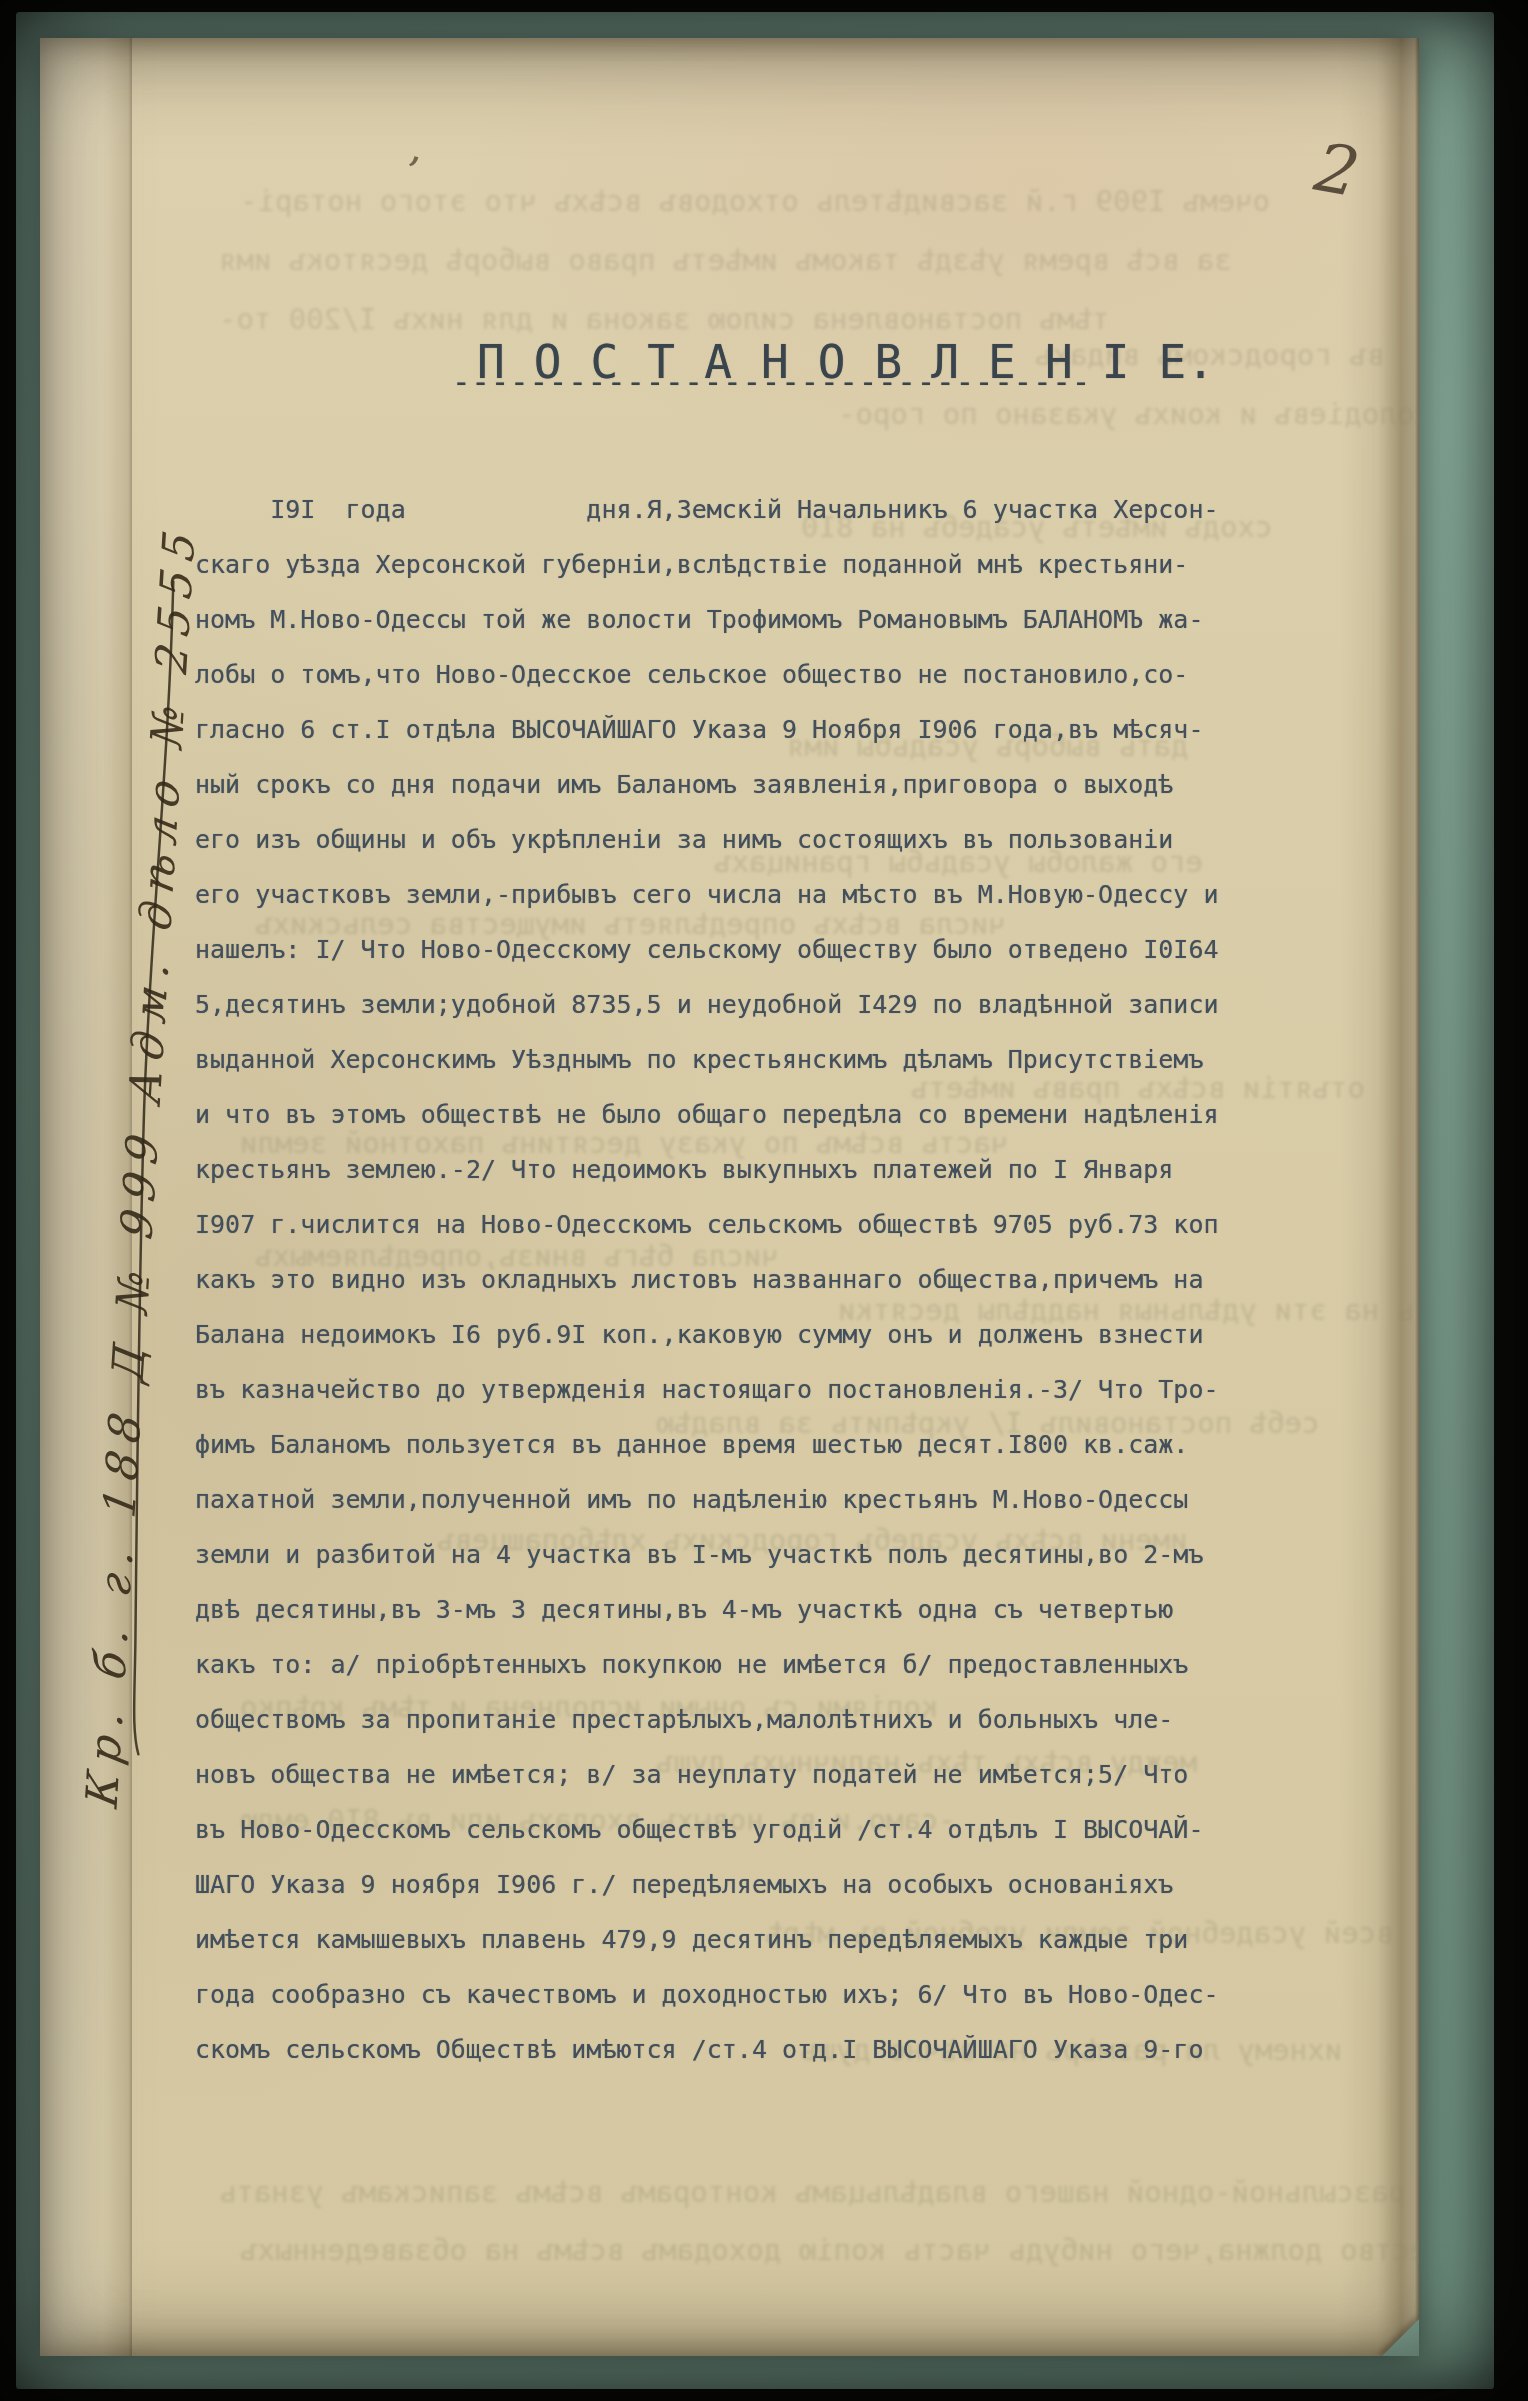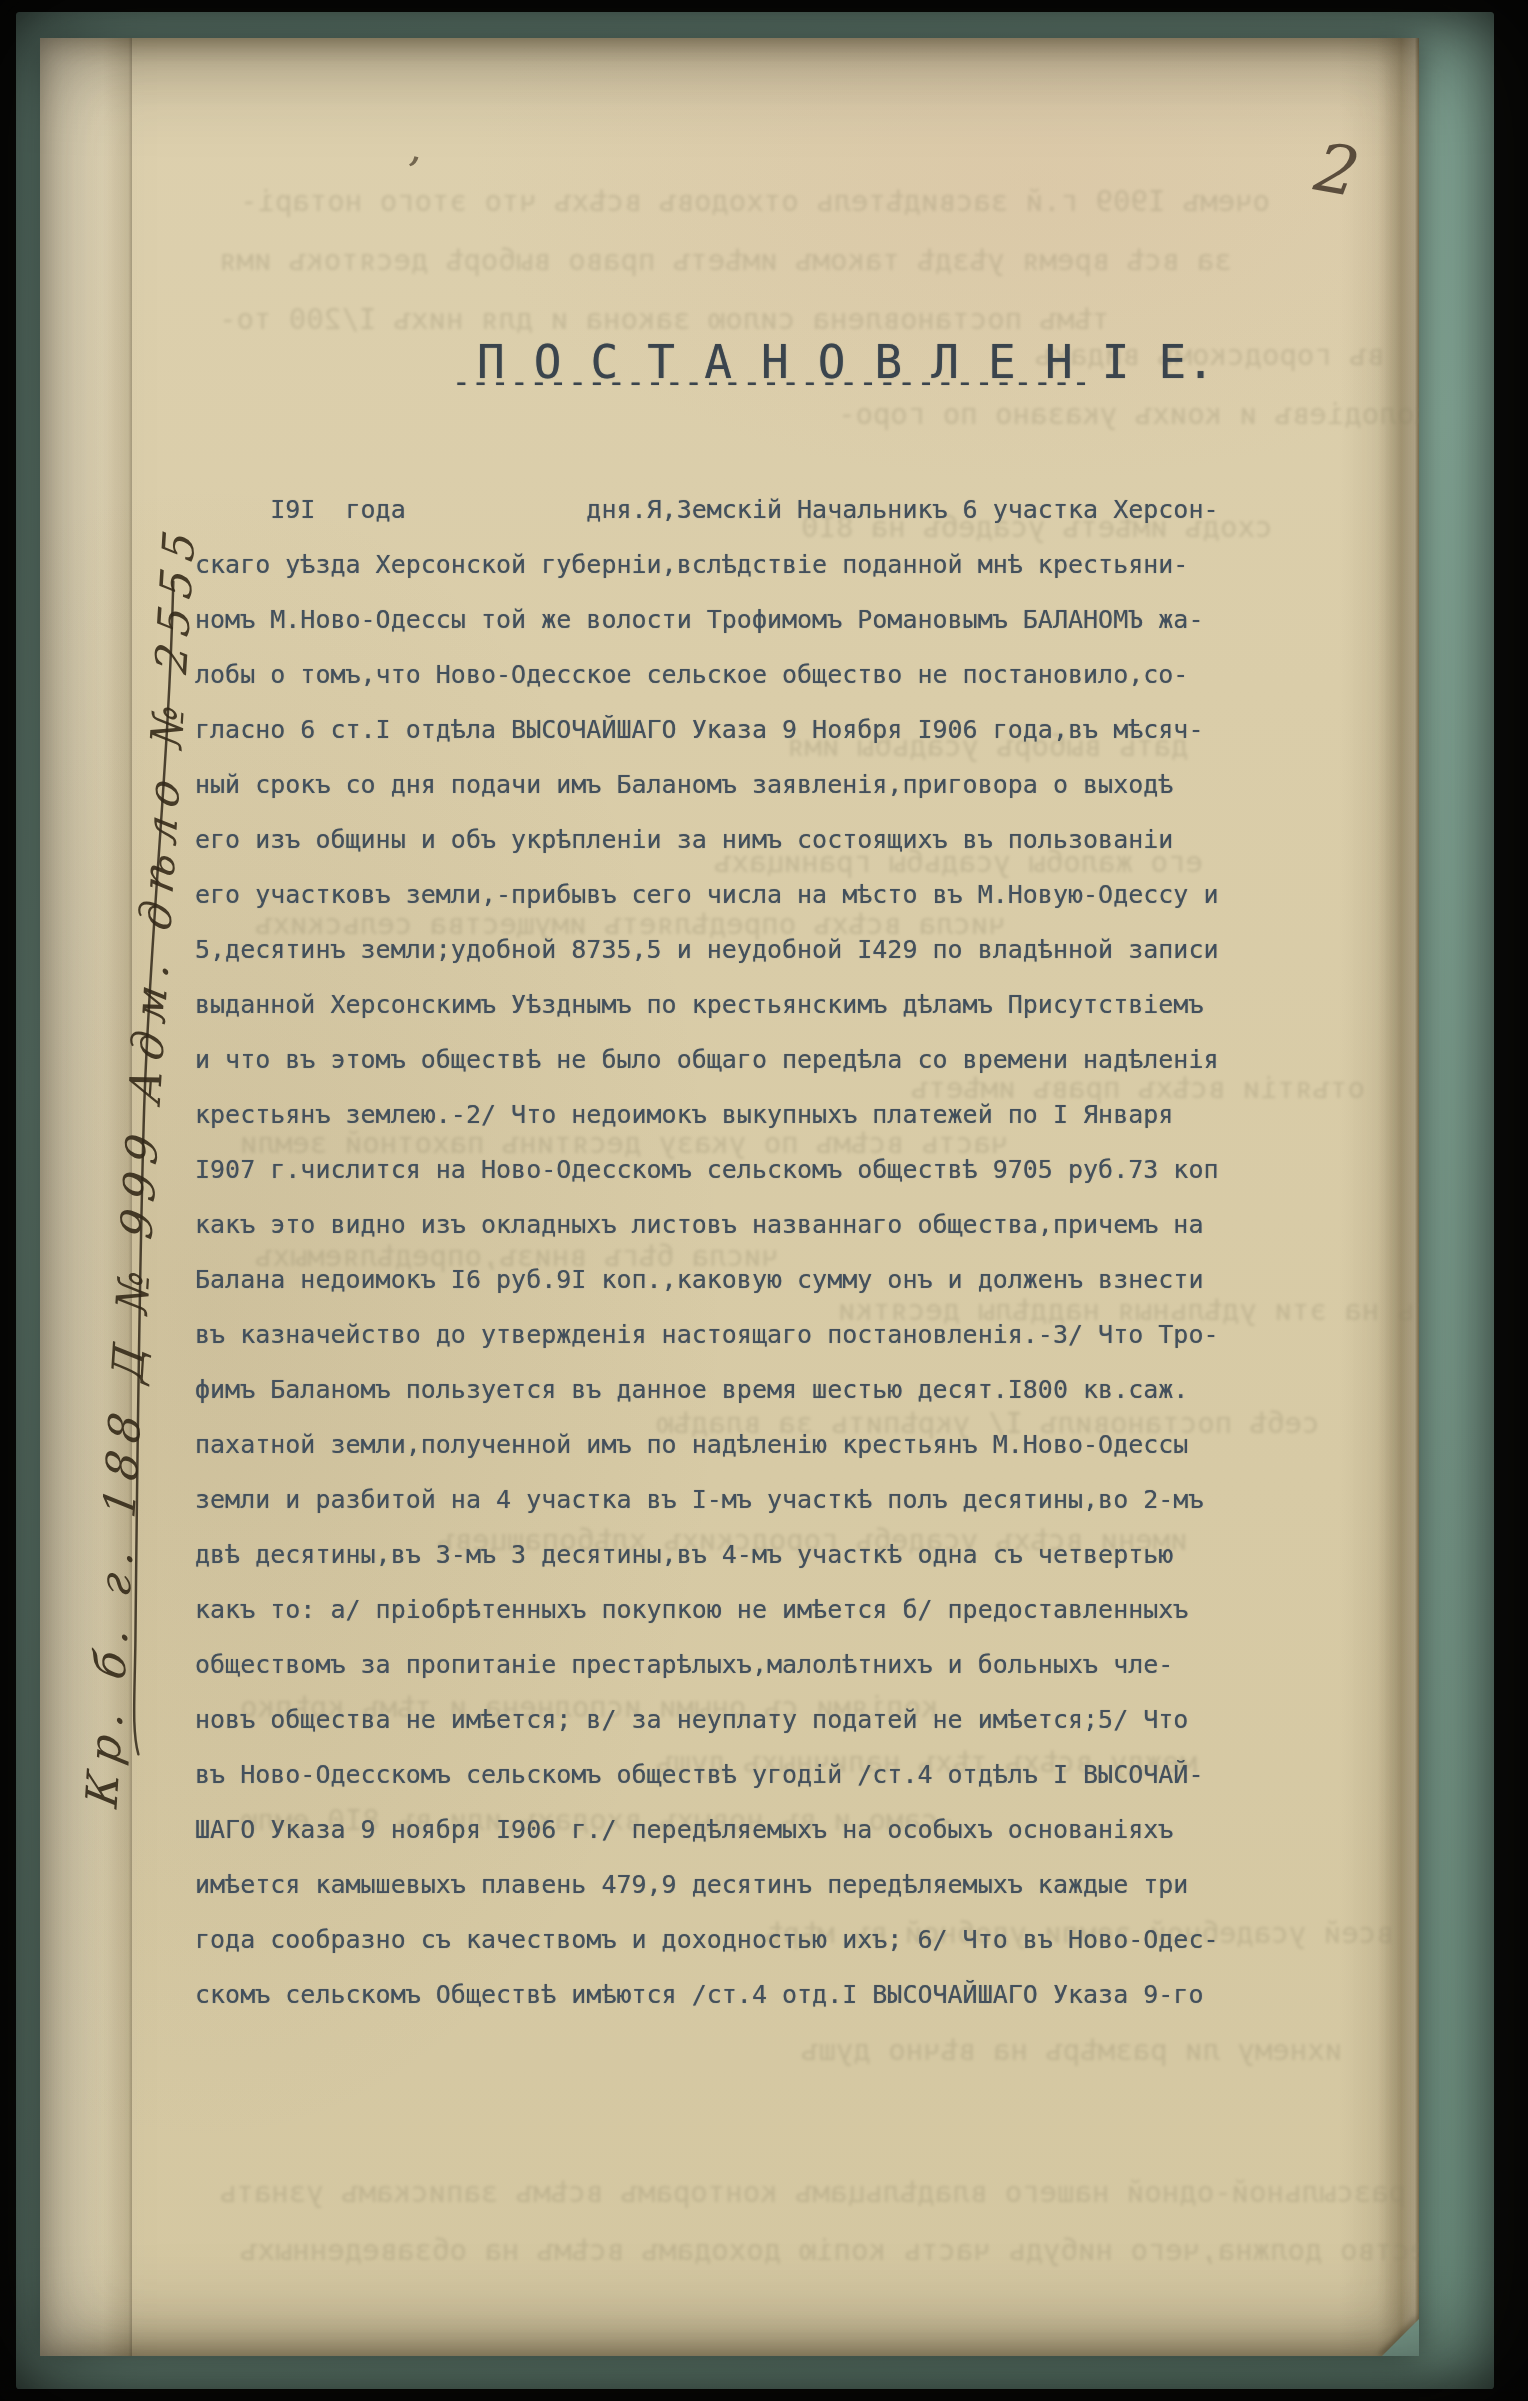--- a/index.html
+++ b/index.html
@@ -136,20 +136,21 @@
 
     <div class="body-block">
         <div class="bline">     I9I  года            дня.Я,Земскій Начальникъ 6 участка Херсон-</div>
         <div class="bline">скаго уѣзда Херсонской губерніи,вслѣдствіе поданной мнѣ крестьяни-</div>
         <div class="bline">номъ М.Ново-Одессы той же волости Трофимомъ Романовымъ БАЛАНОМЪ жа-</div>
         <div class="bline">лобы о томъ,что Ново-Одесское сельское общество не постановило,со-</div>
         <div class="bline">гласно 6 ст.I отдѣла ВЫСОЧАЙШАГО Указа 9 Ноября I906 года,въ мѣсяч-</div>
         <div class="bline">ный срокъ со дня подачи имъ Баланомъ заявленія,приговора о выходѣ</div>
         <div class="bline">его изъ общины и объ укрѣпленіи за нимъ состоящихъ въ пользованіи</div>
         <div class="bline">его участковъ земли,-прибывъ сего числа на мѣсто въ М.Новую-Одессу и</div>
+        <div class="bline">нашелъ: I/ Что Ново-Одесскому сельскому обществу было отведено I0I64</div>
         <div class="bline">5,десятинъ земли;удобной 8735,5 и неудобной I429 по владѣнной записи</div>
         <div class="bline">выданной Херсонскимъ Уѣзднымъ по крестьянскимъ дѣламъ Присутствіемъ</div>
         <div class="bline">и что въ этомъ обществѣ не было общаго передѣла со времени надѣленія</div>
         <div class="bline">крестьянъ землею.-2/ Что недоимокъ выкупныхъ платежей по I Января</div>
         <div class="bline">I907 г.числится на Ново-Одесскомъ сельскомъ обществѣ 9705 руб.73 коп</div>
         <div class="bline">какъ это видно изъ окладныхъ листовъ названнаго общества,причемъ на</div>
         <div class="bline">Балана недоимокъ I6 руб.9I коп.,каковую сумму онъ и долженъ взнести</div>
         <div class="bline">въ казначейство до утвержденія настоящаго постановленія.-3/ Что Тро-</div>
         <div class="bline">фимъ Баланомъ пользуется въ данное время шестью десят.I800 кв.саж.</div>
         <div class="bline">пахатной земли,полученной имъ по надѣленію крестьянъ М.Ново-Одессы</div>

